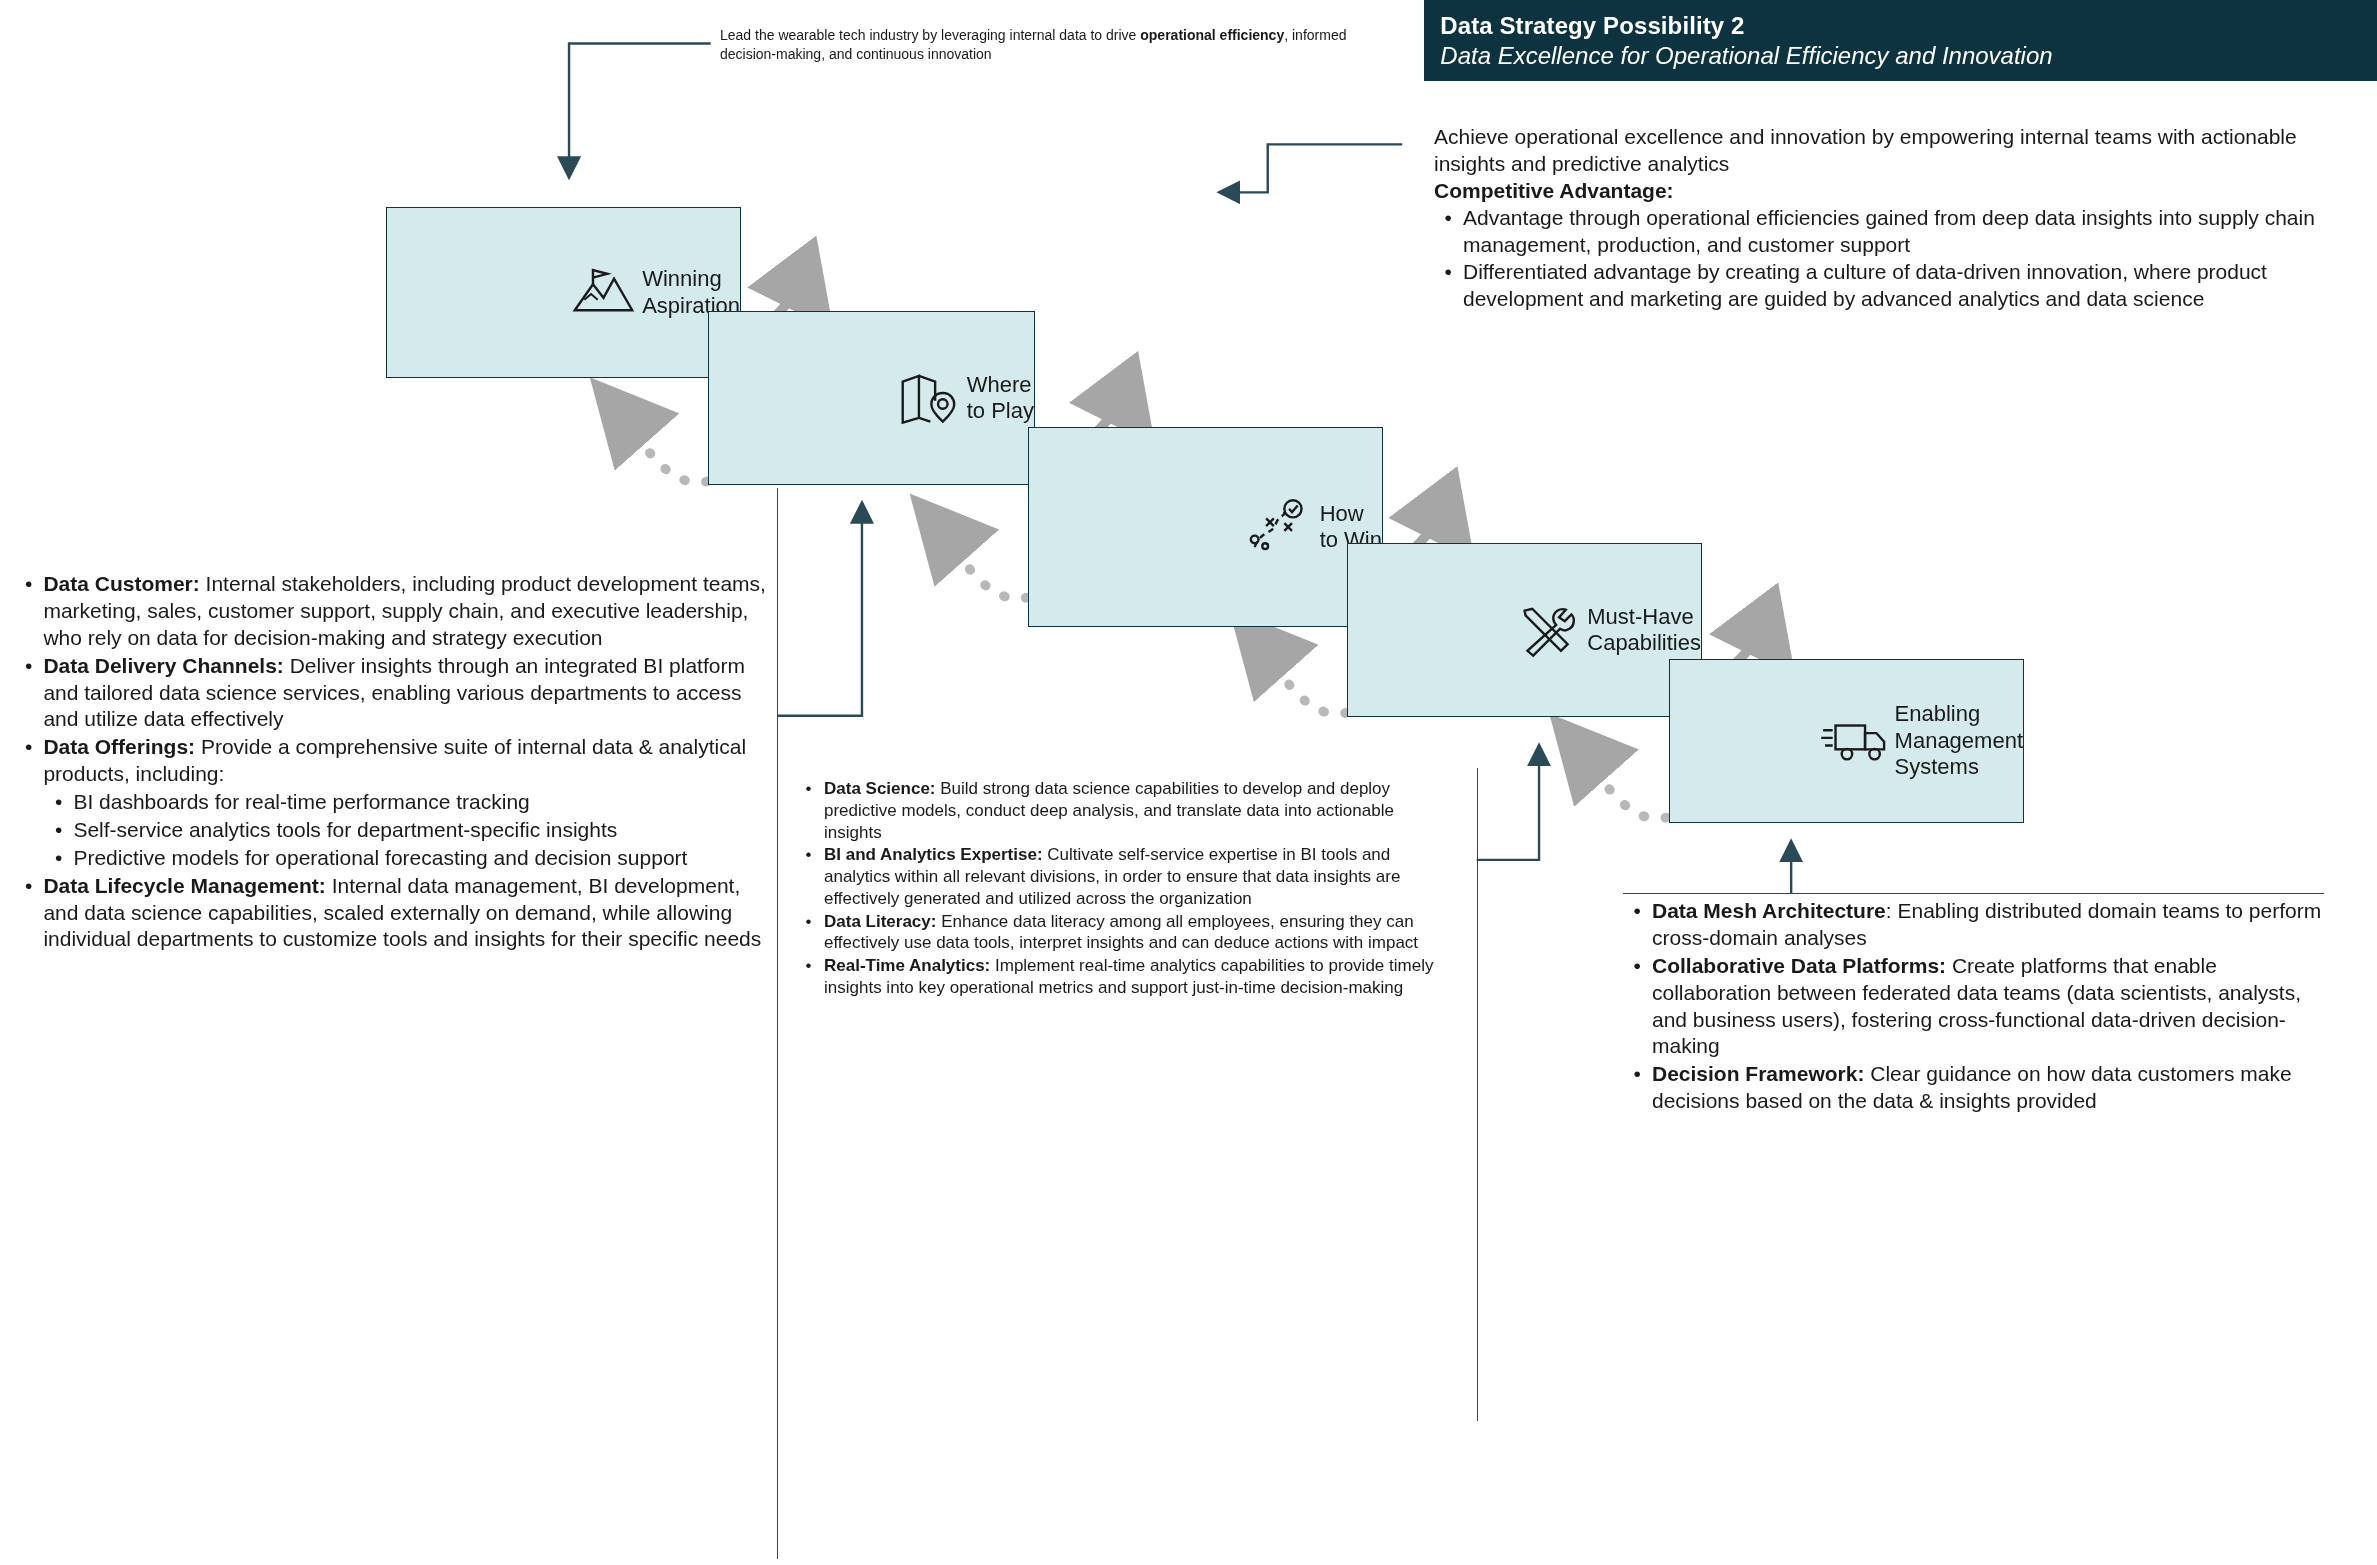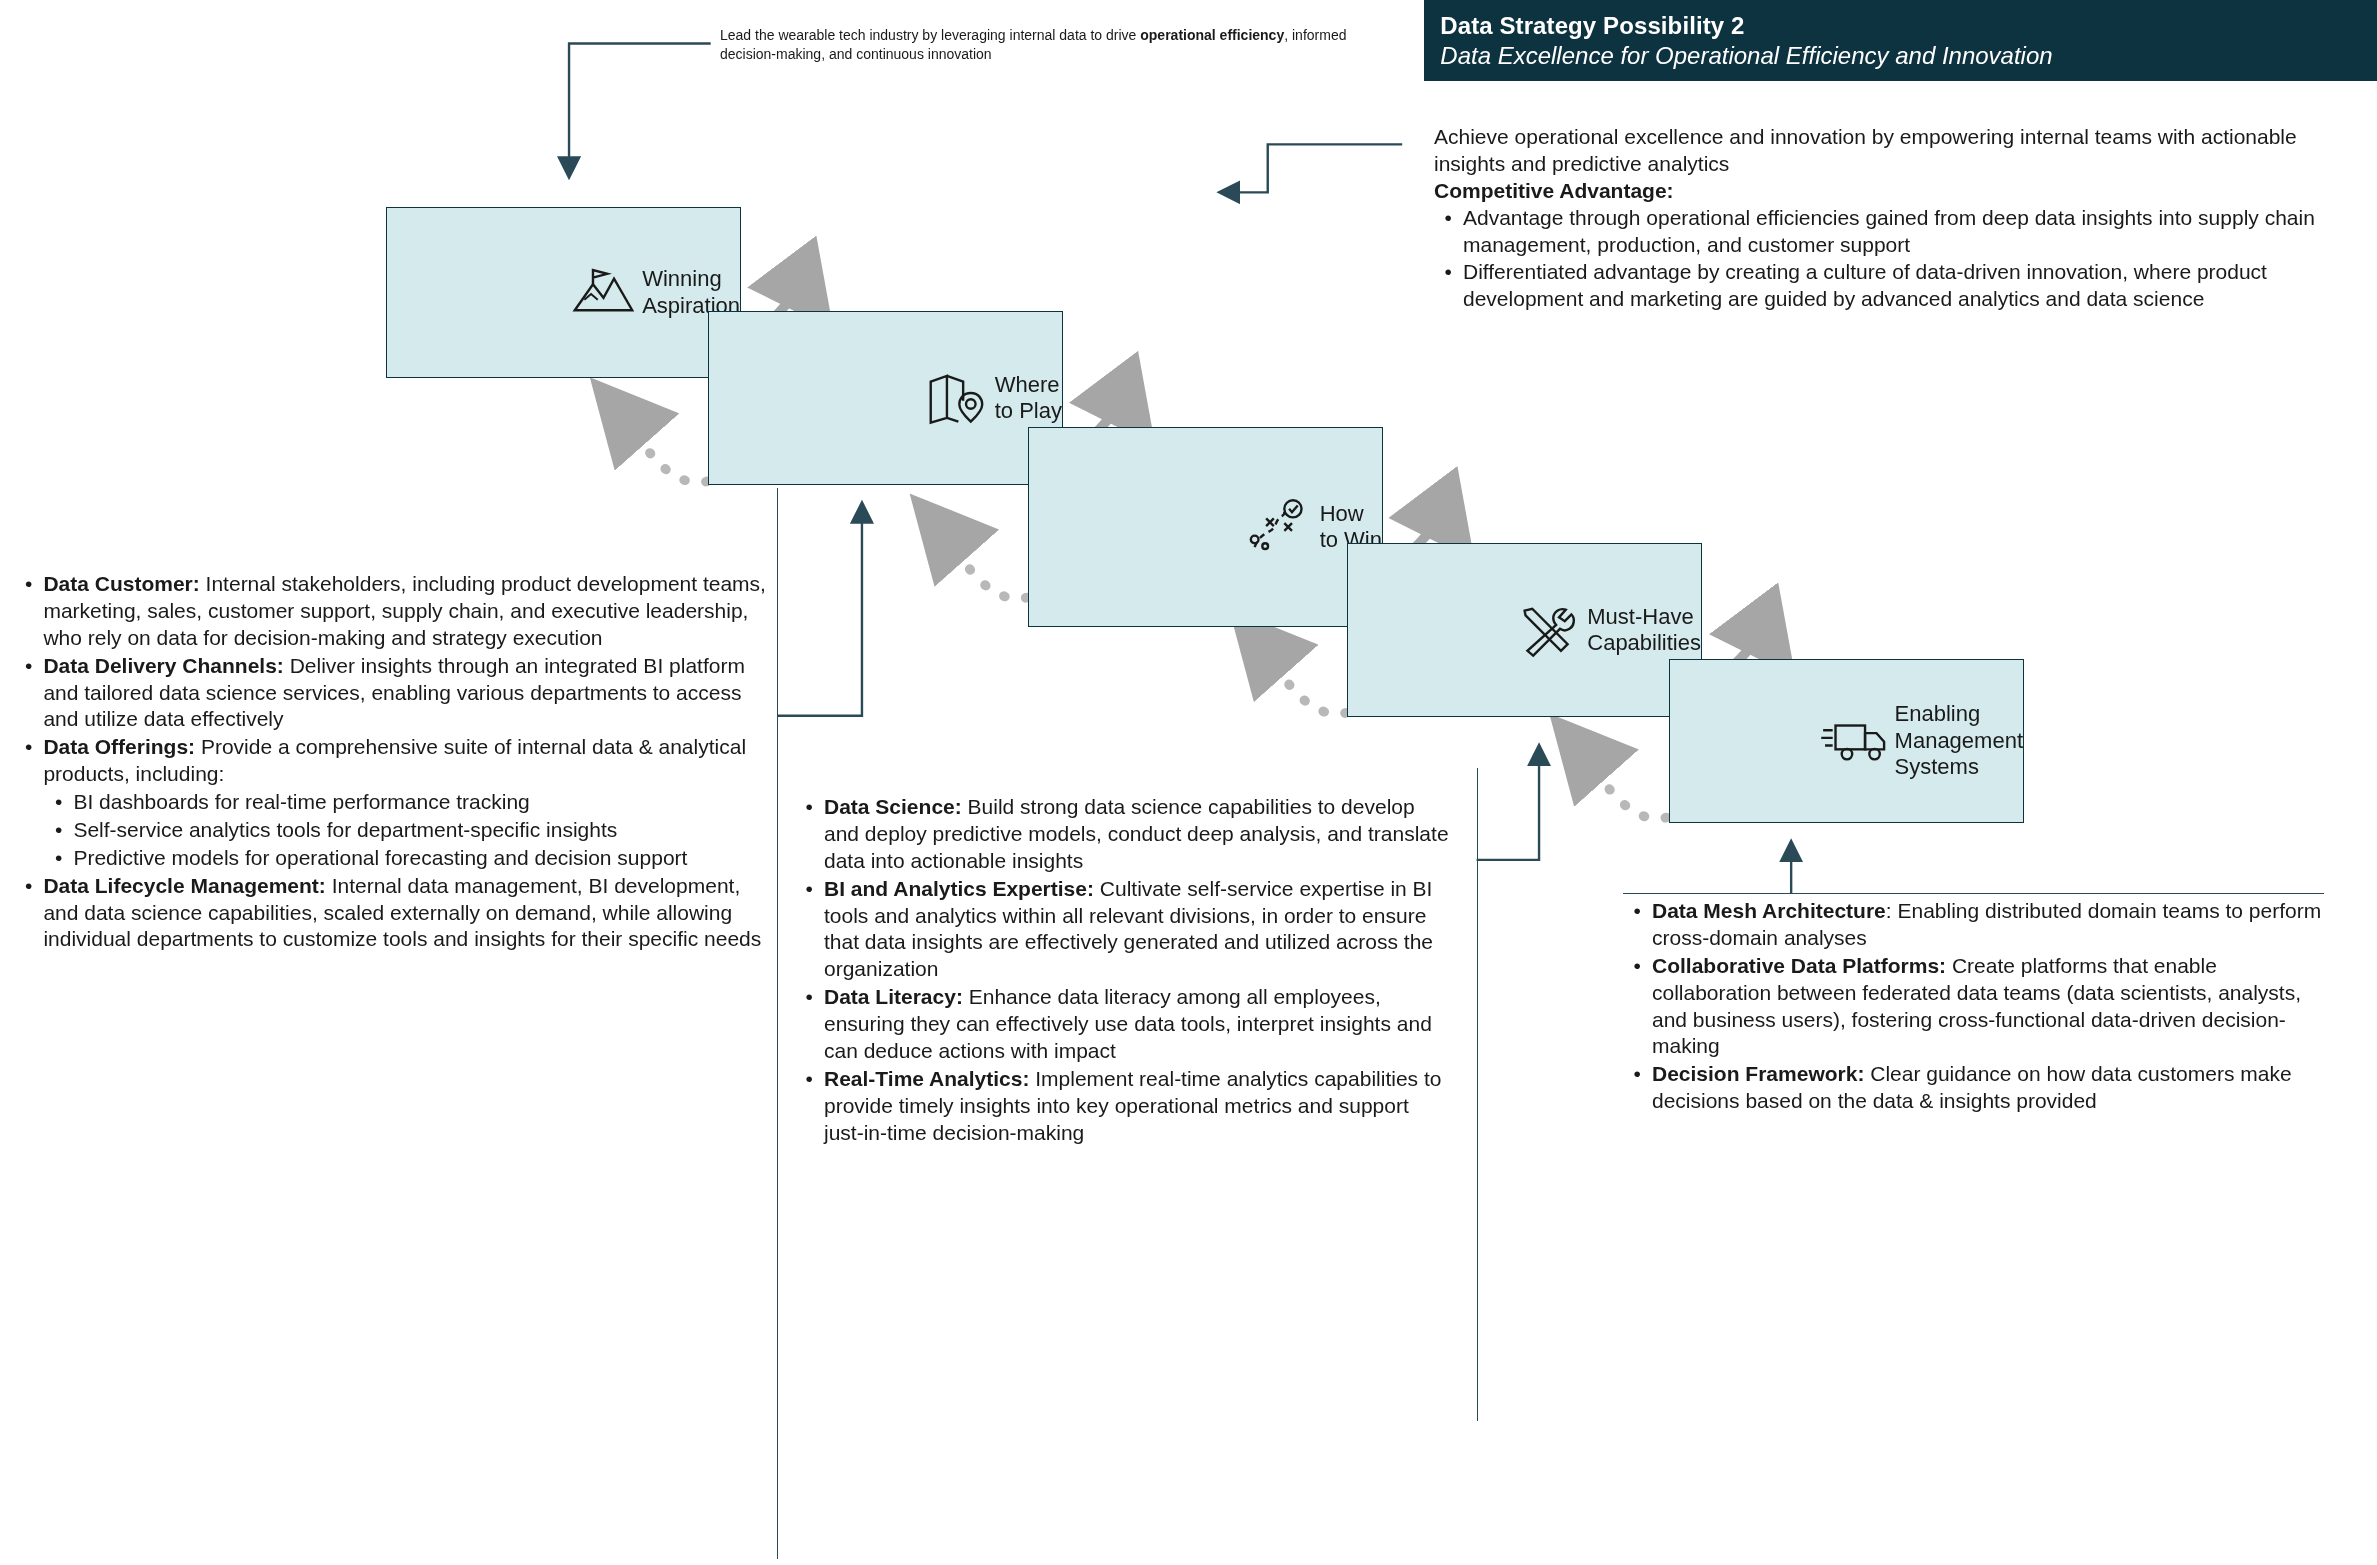--- a/index.html
+++ b/index.html
@@ -91,41 +91,40 @@
   }
   .cascade-label {
     font-size: 22px;
     line-height: 1.2;
     color: #1a1a1a;
     text-align: left;
     padding-left: 2.9px;
   }
 
   #box-winning   { left: 386px;  top: 207px;  width: 355px; height: 171px; }
-  #box-where     { left: 708px; top: 311px;  width: 355px; height: 174px; }
+  #box-where     { left: 708px; top: 311px;  width: 327px; height: 174px; }
   #box-how       { left: 1028px; top: 427px;  width: 355px; height: 200px; }
   #box-must      { left: 1347px; top: 543px; width: 355px; height: 174px; }
   #box-enabling  { left: 1669px; top: 659px; width: 355px; height: 164px; }
 
   
   #left-block {
     left: 14.4px;
     top: 571px;
     width: 754px;
     font-size: 21px;
     line-height: 1.28;
   }
   
   #middle-block {
     left: 795px;
     top: 778px;
     width: 658px;
-    font-size: 21px;
+    font-size: 17px;
     line-height: 1.28;
-    margin-top: 16px;
   }
   
   #right-block {
     left: 1623px;
     top: 898px;
     width: 711px;
     font-size: 21px;
     line-height: 1.28;
   }
   .sub-bullets {

